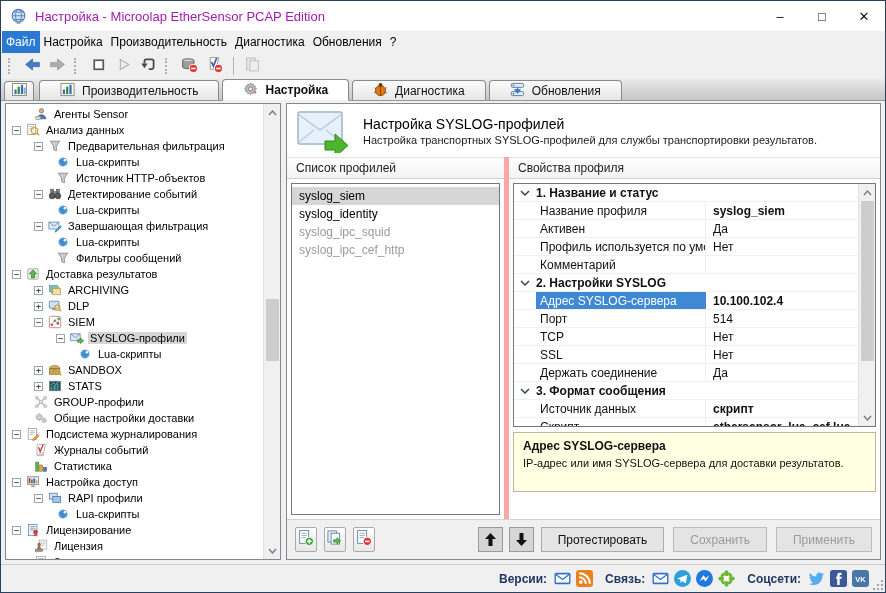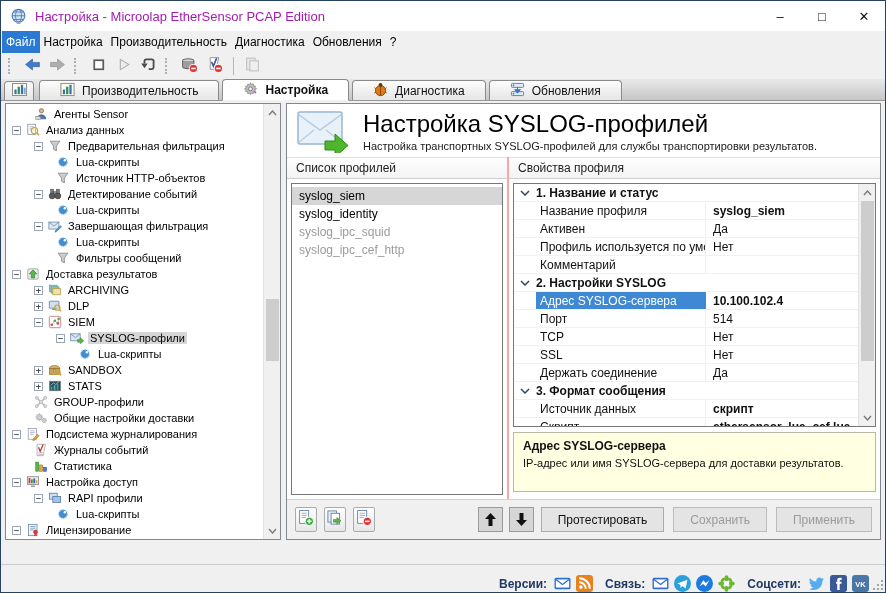--- a/index.html
+++ b/index.html
@@ -38,24 +38,24 @@
   .tree-icon svg{width:14px;height:14px;display:block;}
   .tree-label{padding:0 2px;}
   .tree-label.selected{background:#d6d6d6;}
   .vscroll{position:absolute;right:0;top:0;bottom:0;width:17px;background:#f0f0f0;border-left:1px solid #e2e2e2;}
   .scroll-arrow{position:absolute;left:0;width:17px;height:17px;display:flex;align-items:center;justify-content:center;}
   .scroll-thumb{position:absolute;left:2px;width:13px;background:#cdcdcd;}
   
   .main-panel{flex:1;background:#fff;border:1px solid #828790;display:flex;flex-direction:column;min-width:0;}
   .main-header{padding:5px 12px 4px 10px;display:flex;gap:14px;align-items:center;flex:none;}
   .main-header-icon{width:52px;height:44px;flex:none;}
-  .main-title{font-size:24px;color:#000;font-weight:normal;margin-bottom:2px;}
+  .main-title{font-size:14px;color:#000;font-weight:normal;margin-bottom:2px;}
   .main-sub{font-size:11px;color:#1a1a1a;}
   .columns{flex:1;display:flex;min-height:0;}
-  .col-profiles{width:222px;display:flex;flex-direction:column;border-right:2px solid #fca5a5;flex:none;}
+  .col-profiles{width:222px;display:flex;flex-direction:column;border-right:5px solid #fca5a5;flex:none;}
   .col-header{height:22px;background:linear-gradient(#fefefe,#f3f3f3);border-top:1px solid #e0e0e0;border-bottom:1px solid #cfcfcf;display:flex;align-items:center;padding:0 9px;font-size:12px;color:#222;flex:none;}
   .listbox{flex:1;margin:4px;border:1px solid #777;background:#fff;font-size:12px;padding-top:3px;overflow:hidden;}
   .list-item{height:18px;display:flex;align-items:center;padding:0 7px;color:#000;}
   .list-item.selected{background:#d6d6d6;}
   .list-item.disabled{color:#9b9b9b;}
   .col-props{flex:1;display:flex;flex-direction:column;min-width:0;}
   .propgrid{margin:4px 4px 2px 4px;border:1px solid #777;background:#fff;height:244px;position:relative;overflow:hidden;flex:none;}
   .prop-rows{position:absolute;left:0;top:0;right:17px;bottom:0;overflow:hidden;}
   .prop-row{height:18px;display:flex;align-items:center;font-size:12px;border-bottom:1px solid #f1f1f1;color:#111;}
   .prop-gutter{width:22px;flex:none;display:flex;align-items:center;justify-content:center;}
@@ -70,21 +70,21 @@
   .actions{height:40px;background:#f0f0f0;border-top:1px solid #d2d2d2;display:flex;align-items:center;padding:0 8px;gap:7px;flex:none;}
   .icon-btn{width:27px;height:25px;border:1px solid #ababab;background:linear-gradient(#fefefe,#e7e7e7);display:flex;align-items:center;justify-content:center;border-radius:2px;}
   .icon-btn svg{width:17px;height:17px;}
   .arrow-btn{width:25px;height:25px;background:#d6d6d6;border:1px solid #9a9a9a;display:flex;align-items:center;justify-content:center;}
   .arrow-btn svg{width:11px;height:13px;}
   .updown{margin-left:96px;display:flex;gap:6px;}
   .text-btns{margin-left:auto;display:flex;gap:9px;}
   .action-btn{height:25px;padding:0 16px;border:1px solid #ababab;background:#e4e4e4;font-size:12px;color:#111;display:flex;align-items:center;}
   .action-btn.disabled{color:#9b9b9b;border-color:#bbb;}
   
-  .statusbar{height:28px;background:#f0f0f0;border-top:1px solid #cdcdcd;display:flex;align-items:flex-end;justify-content:flex-end;padding:0 16px 0 8px;font-size:12px;flex:none;position:relative;margin-top:20px;}
+  .statusbar{height:28px;background:#f0f0f0;border-top:1px solid #cdcdcd;display:flex;align-items:center;justify-content:flex-end;padding:0 16px 0 8px;font-size:12px;flex:none;position:relative;}
   .sb-group{display:flex;align-items:center;gap:5px;margin-left:12px;}
   .sb-label{font-weight:bold;color:#1f3864;margin-right:2px;}
   .sb-ico{width:17px;height:17px;display:flex;}
   .sb-ico svg{width:17px;height:17px;}
   .grip-corner{position:absolute;right:2px;bottom:2px;width:10px;height:10px;}
   .grip-corner i{position:absolute;width:2px;height:2px;background:#a5a5a5;}
 </style>
 </head>
 <body>
 

